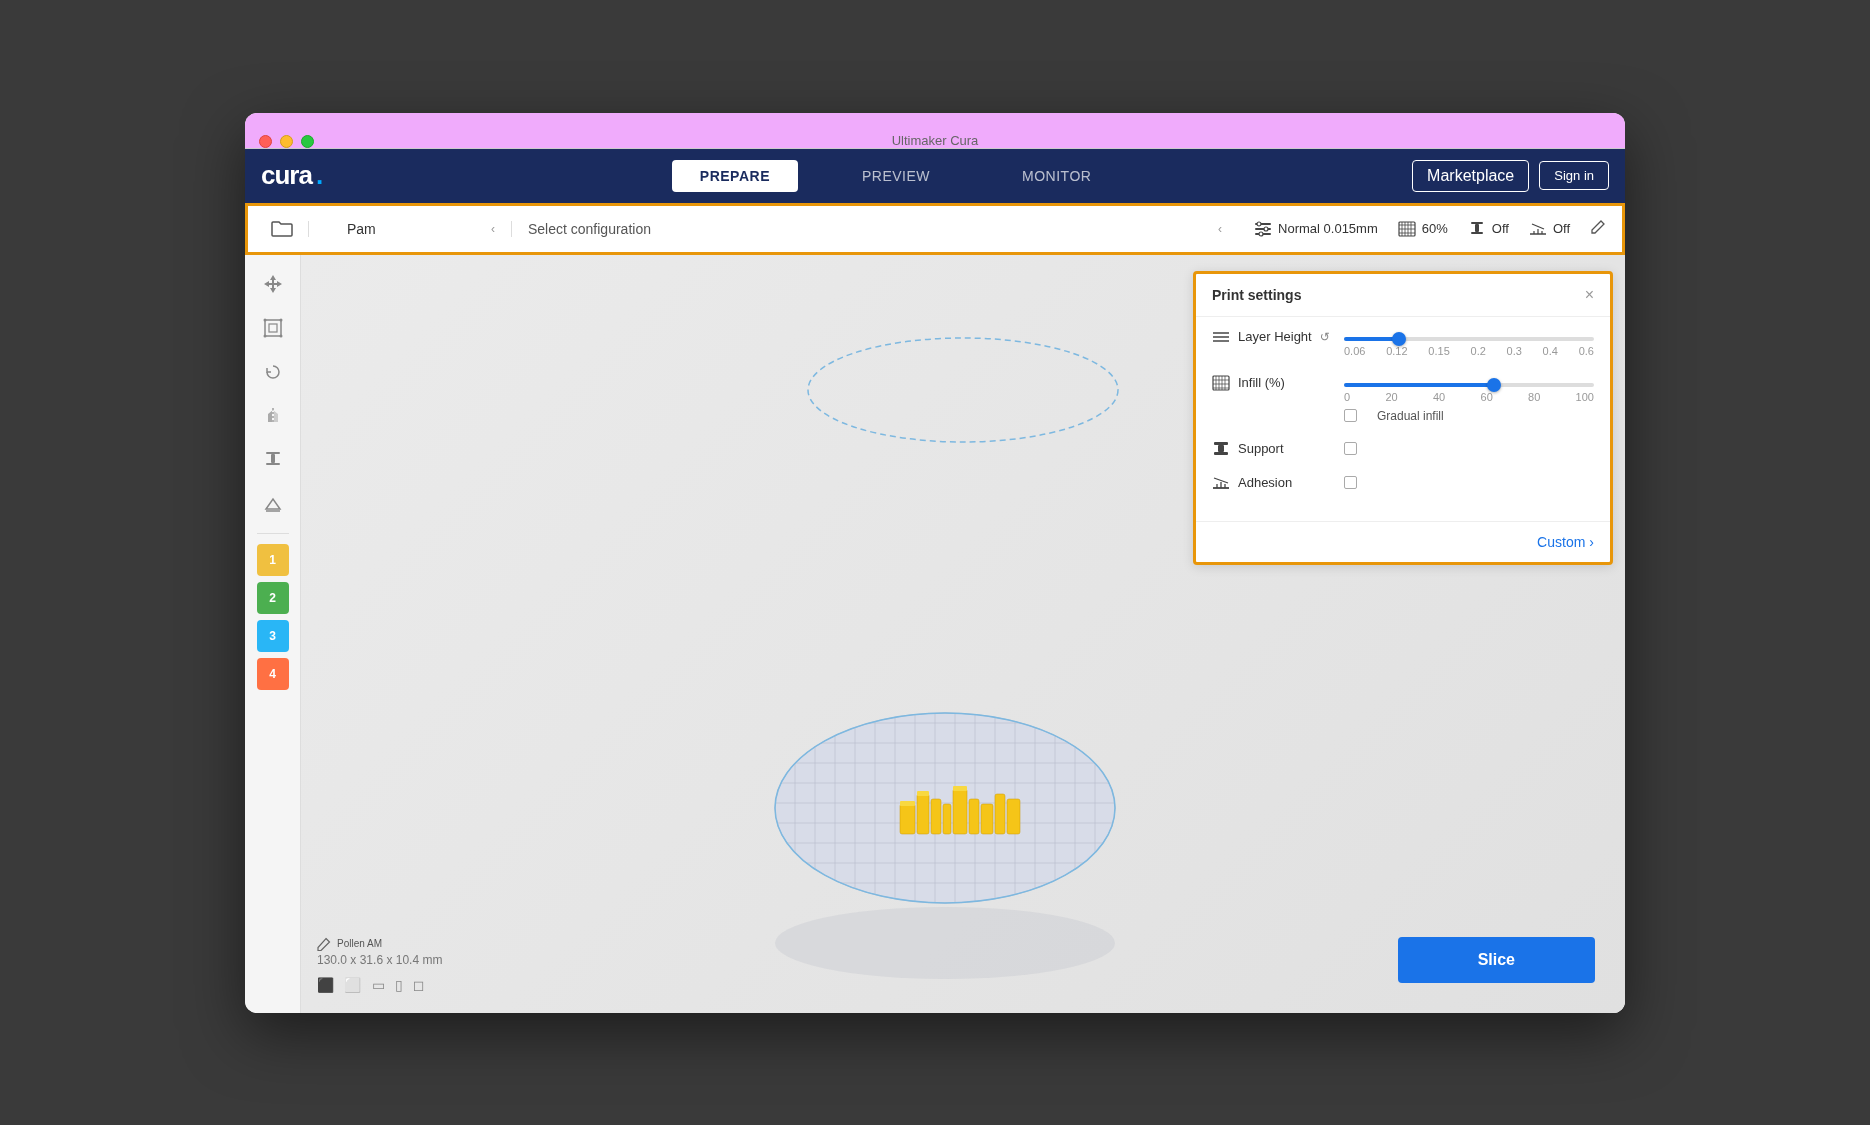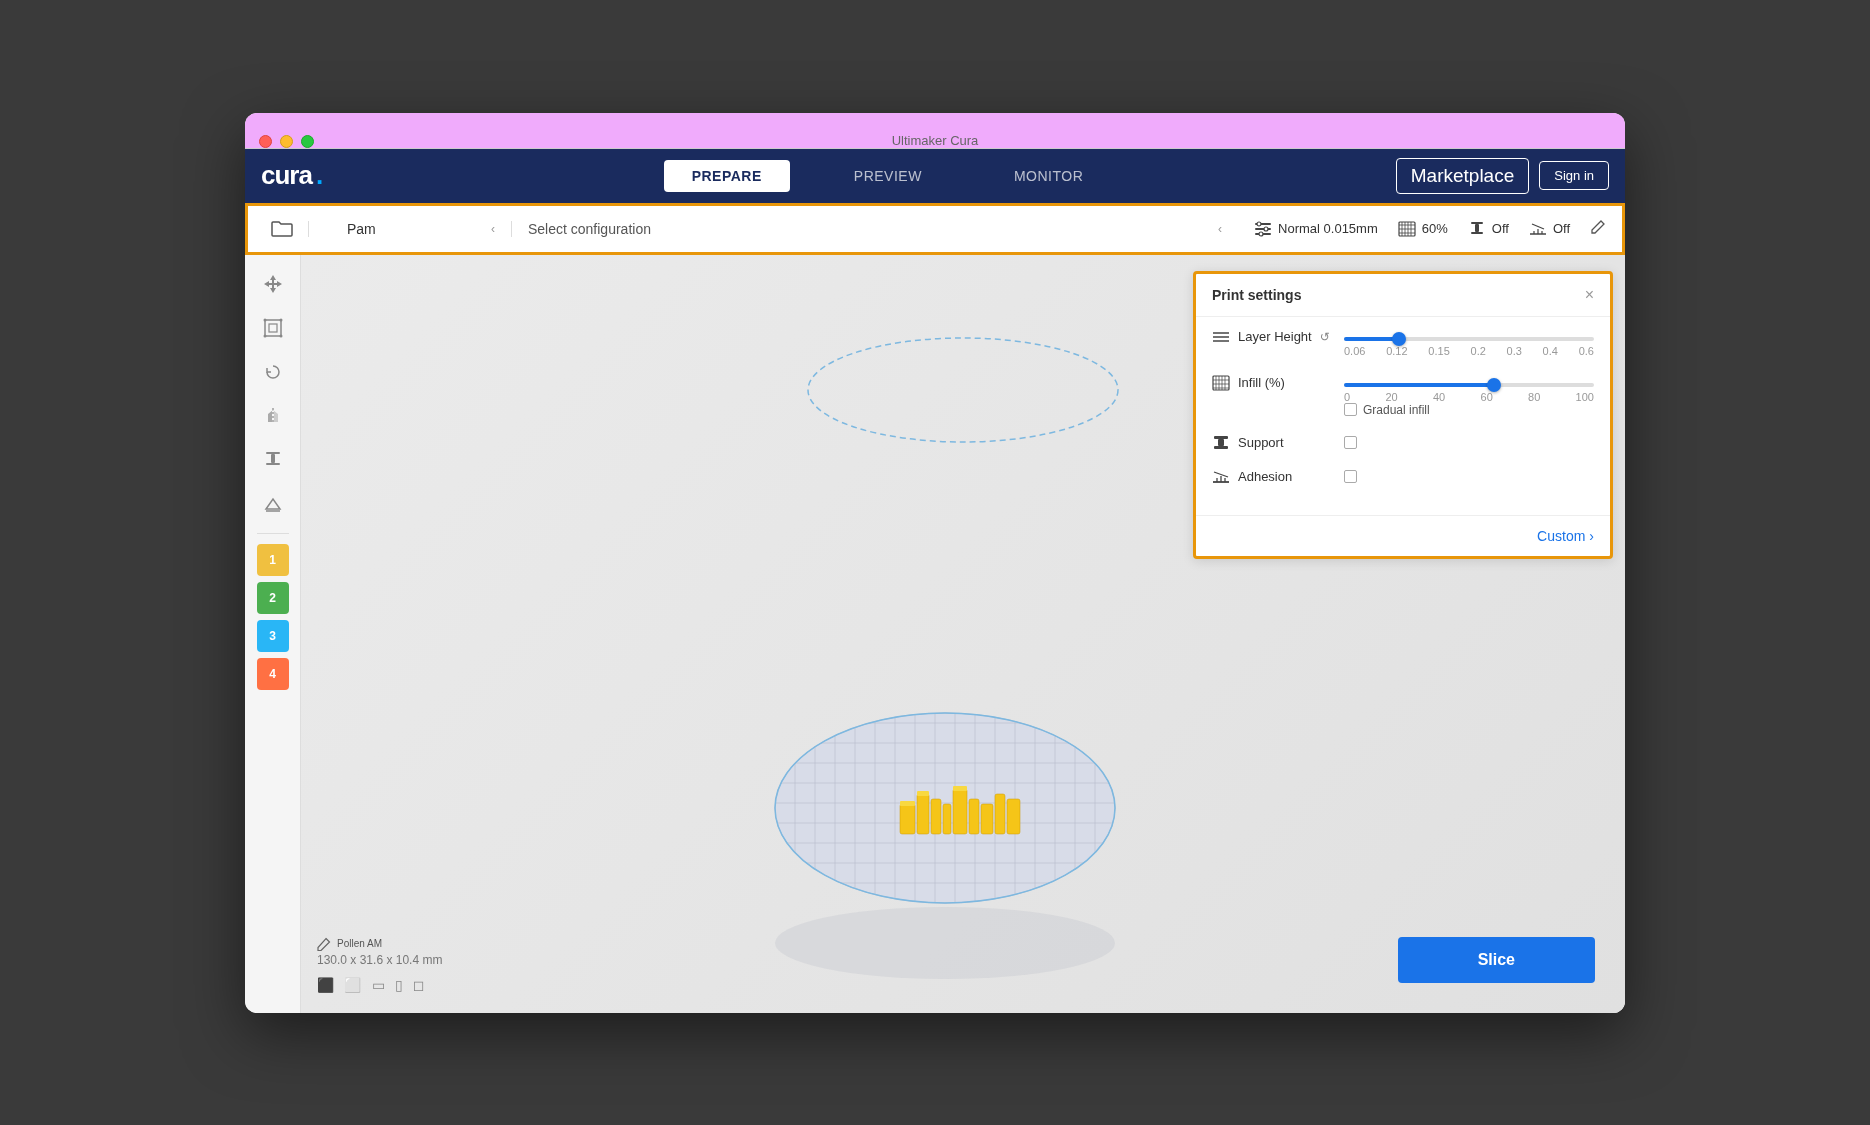--- a/index.html
+++ b/index.html
@@ -89,21 +89,21 @@
       display: flex;
       gap: 10px;
       align-items: center;
     }
     .btn-marketplace {
       border: 1px solid white;
       background: transparent;
       color: white;
       padding: 6px 14px;
       border-radius: 4px;
-      font-size: 19px;
+      font-size: 16px;
       cursor: pointer;
     }
     .btn-signin {
       border: 1px solid white;
       background: transparent;
       color: white;
       padding: 6px 14px;
       border-radius: 4px;
       font-size: 13px;
       cursor: pointer;
@@ -318,21 +318,22 @@
     }
     .slider-labels {
       display: flex;
       justify-content: space-between;
       font-size: 11px;
       color: #999;
     }
     .gradual-infill {
       display: flex;
       align-items: center;
-      gap: 6px;
+      gap: 20px;
+      margin-top: 6px;
     }
     .checkbox {
       width: 13px;
       height: 13px;
       border: 1px solid #aaa;
       background: white;
       border-radius: 2px;
     }
     .checkbox-label {
       font-size: 12px;

